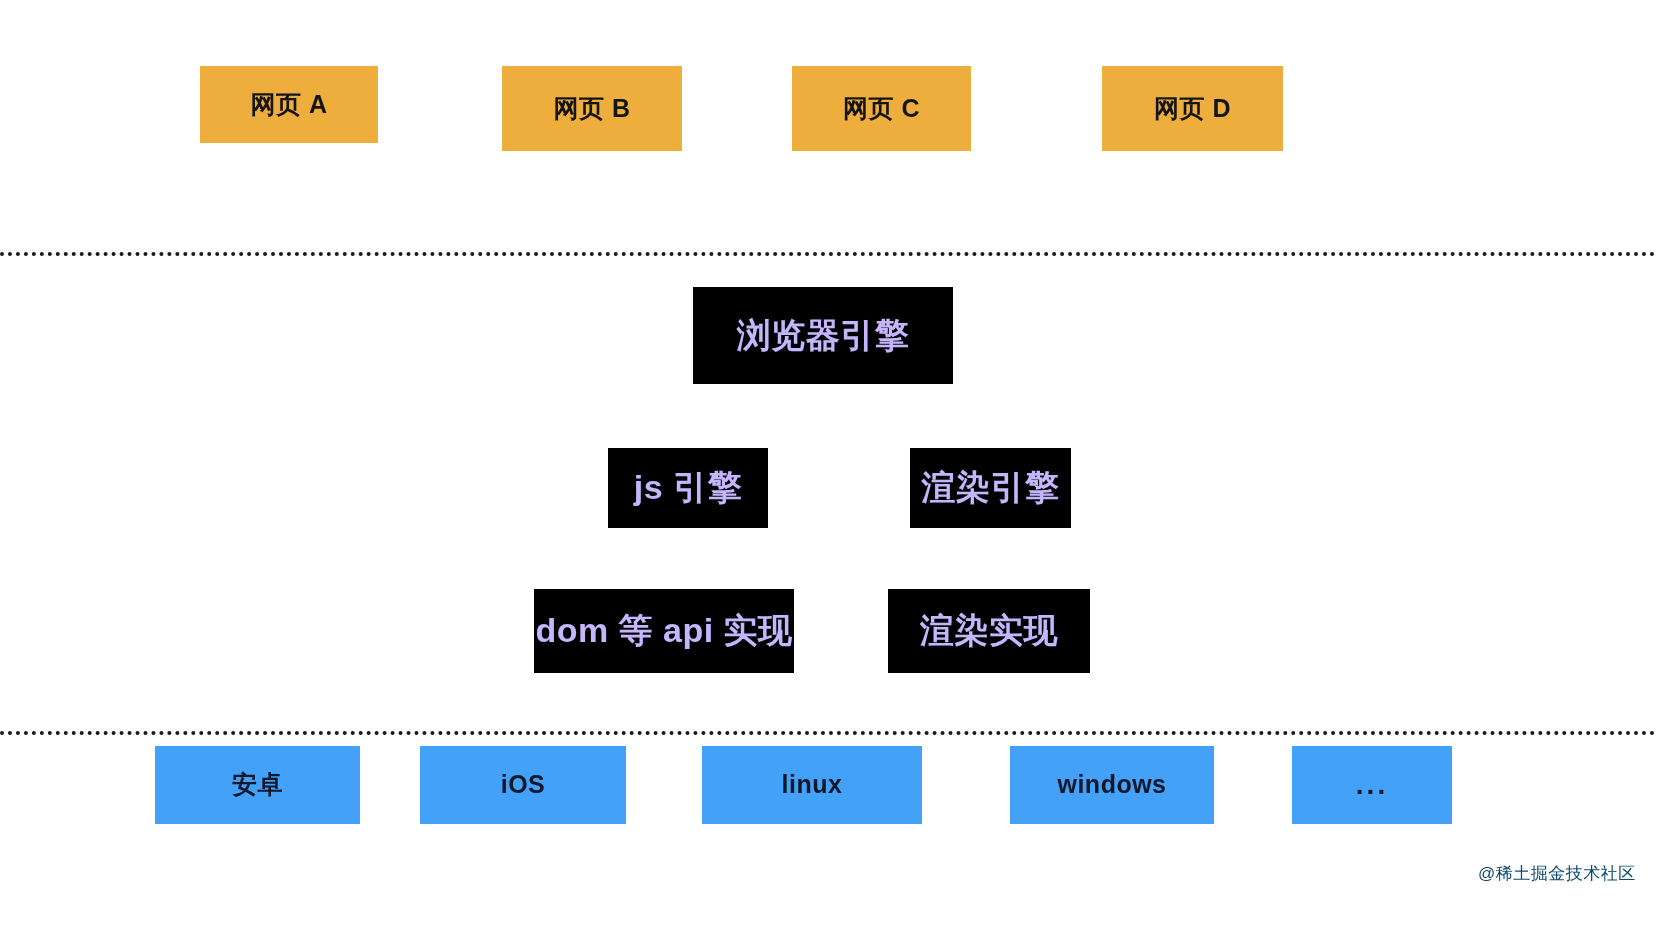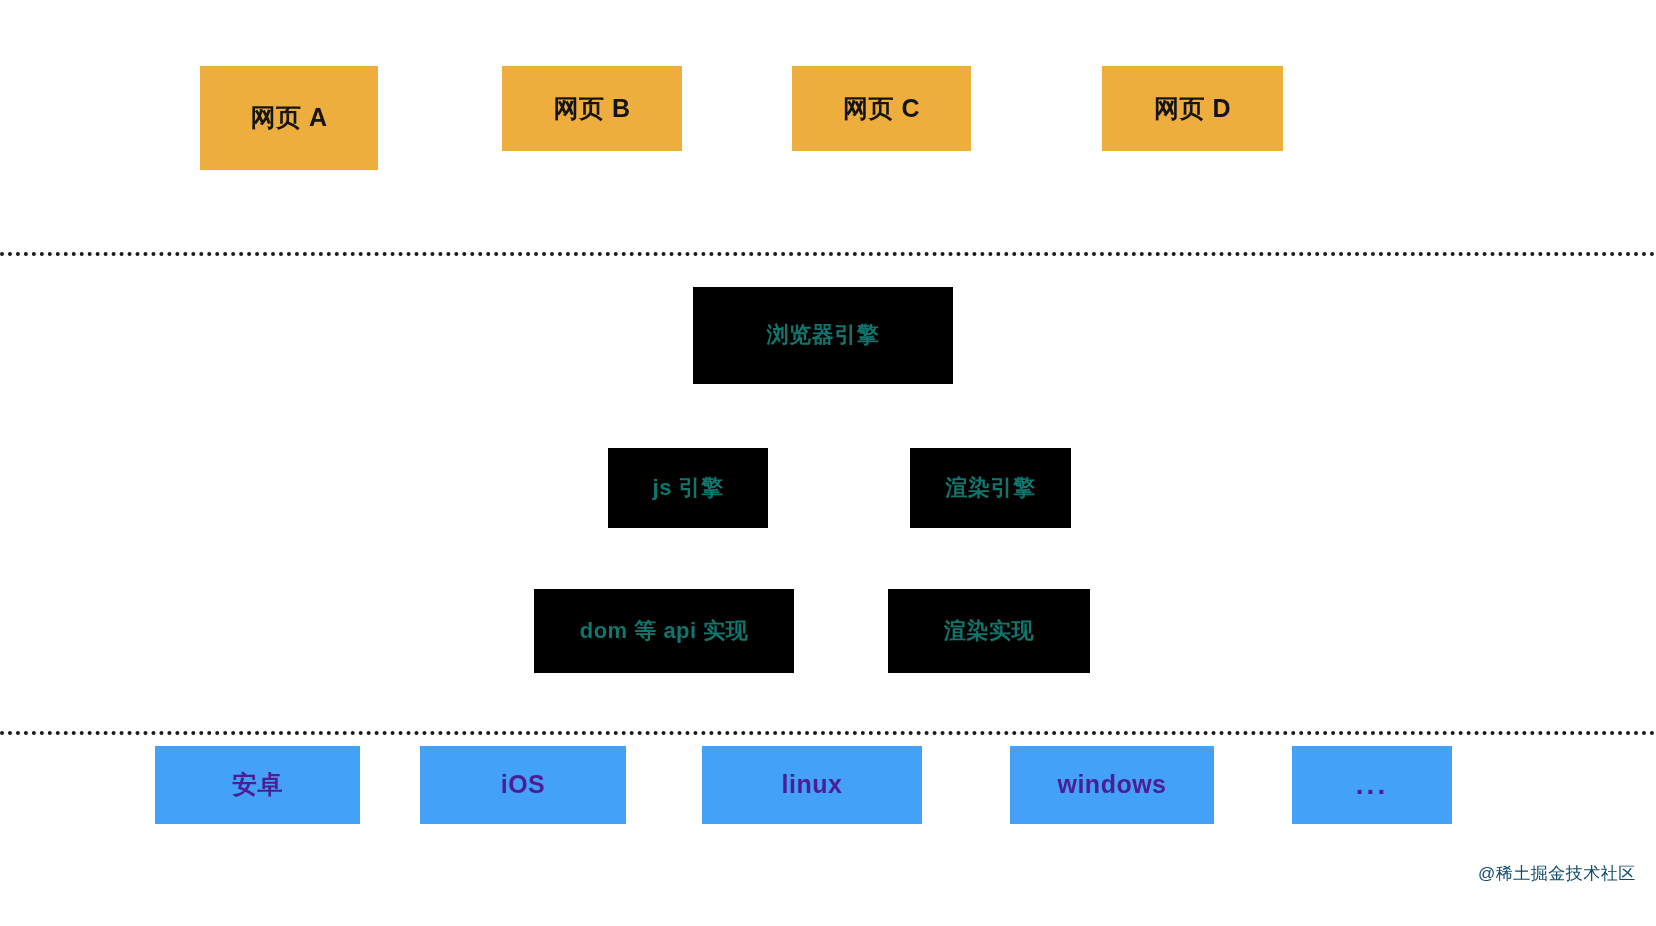--- a/index.html
+++ b/index.html
@@ -29,27 +29,27 @@
     letter-spacing: 0.5px;
   }
   .node-page {
     background: #eeae3e;
     color: #141414;
     font-size: 25px;
     font-weight: 700;
   }
   .node-engine {
     background: #000000;
-    color: #0f766e;
-    font-size: 22px;
+    color: #c4b5fd;
+    font-size: 34px;
     font-weight: 700;
   }
   .node-os {
     background: #43a2f8;
-    color: #4c1d95;
+    color: #0f172a;
     font-size: 25px;
     font-weight: 700;
   }
   .node-os.ellipsis {
     font-size: 28px;
     letter-spacing: 3px;
   }
   .divider {
     position: absolute;
     left: 0;
@@ -65,21 +65,21 @@
     letter-spacing: 0.5px;
     font-weight: 400;
   }
 </style>
 </head>
 <body>
 
 <div id="canvas" style="background: rgb(255, 255, 255);">
 
   <div>
-    <div class="node node-page" style="left: 200px; top: 66px; width: 178px; height: 104px; background: rgb(238, 174, 62);">网页 A</div>
+    <div class="node node-page" style="left: 200px; top: 66px; width: 178px; height: 77px; background: rgb(238, 174, 62);">网页 A</div>
     <div class="node node-page" style="left: 502px; top: 66px; width: 180px; height: 85px; background: rgb(238, 174, 62);">网页 B</div>
     <div class="node node-page" style="left: 792px; top: 66px; width: 179px; height: 85px; background: rgb(238, 174, 62);">网页 C</div>
     <div class="node node-page" style="left: 1102px; top: 66px; width: 181px; height: 85px; background: rgb(238, 174, 62);">网页 D</div>
   </div>
 
   <div class="divider" style="top: 252px; border-top-color: rgb(26, 26, 26);"></div>
 
   <div>
     <div class="node node-engine" style="left: 693px; top: 287px; width: 260px; height: 97px; background: rgb(0, 0, 0);">浏览器引擎</div>
     <div class="node node-engine" style="left: 608px; top: 448px; width: 160px; height: 80px; background: rgb(0, 0, 0);">js 引擎</div>

